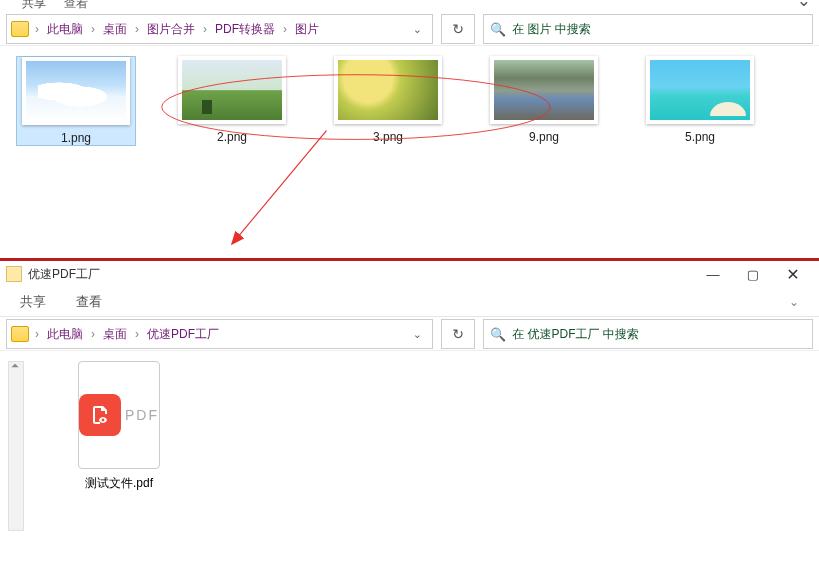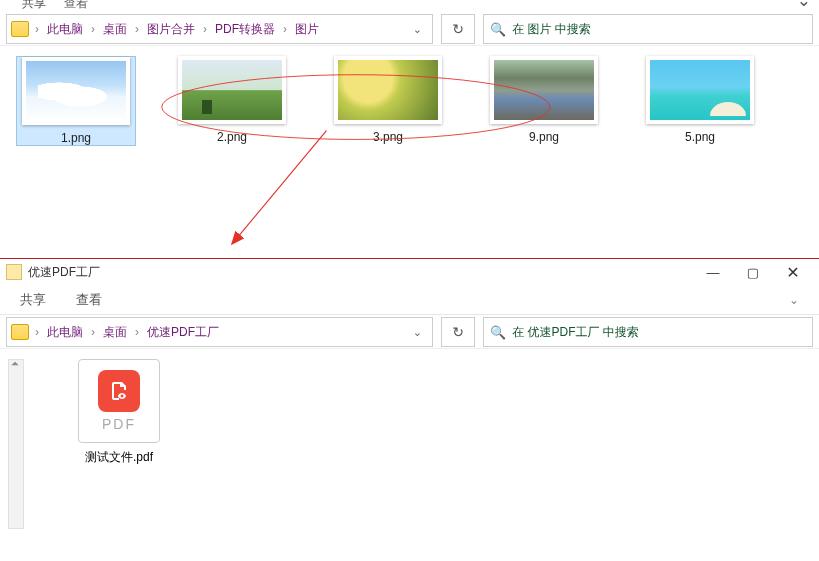--- a/index.html
+++ b/index.html
@@ -11,21 +11,21 @@
     height: 561px;
     overflow: hidden;
     position: relative;
   }
   .window {
     position: absolute;
     left: 0; right: 0;
     background: #fff;
   }
   .win-top { top: 0; height: 255px; }
-  .win-bot { top: 258px; height: 303px; border-top: 1px solid #b91c1c; }
+  .win-bot { top: 258px; height: 303px; border-top: 3px solid #b91c1c; }
 
   .tab-row {
     display: flex;
     align-items: center;
     gap: 18px;
     padding: 0 8px 4px 22px;
     height: 12px;
     color: #555;
     font-size: 12px;
     position: relative;
@@ -173,25 +173,25 @@
     position: relative;
   }
   .vscroll::before {
     content: "⏶"; position: absolute; top:-2px; left:2px; font-size:10px; color:#888;
   }
   .pdf-item {
     width: 110px;
     display: flex; flex-direction: column; align-items:center; gap:6px;
   }
   .pdf-thumb {
-    width: 82px; height: 84px;
+    width: 82px; height: 108px;
     background: #fff;
     border: 1px solid #ccc;
     border-radius: 4px;
-    display: flex; flex-direction:column; align-items:center; justify-content:center;
+    display: flex; flex-direction:row; align-items:center; justify-content:center;
     gap: 4px;
   }
   .pdf-badge {
     width: 42px; height: 42px;
     background: #f24a3a;
     border-radius: 8px;
     display:flex;align-items:center;justify-content:center;
   }
   .pdf-badge svg { display:block; }
   .pdf-ext { color:#aaa; font-size:14px; letter-spacing:2px; }

